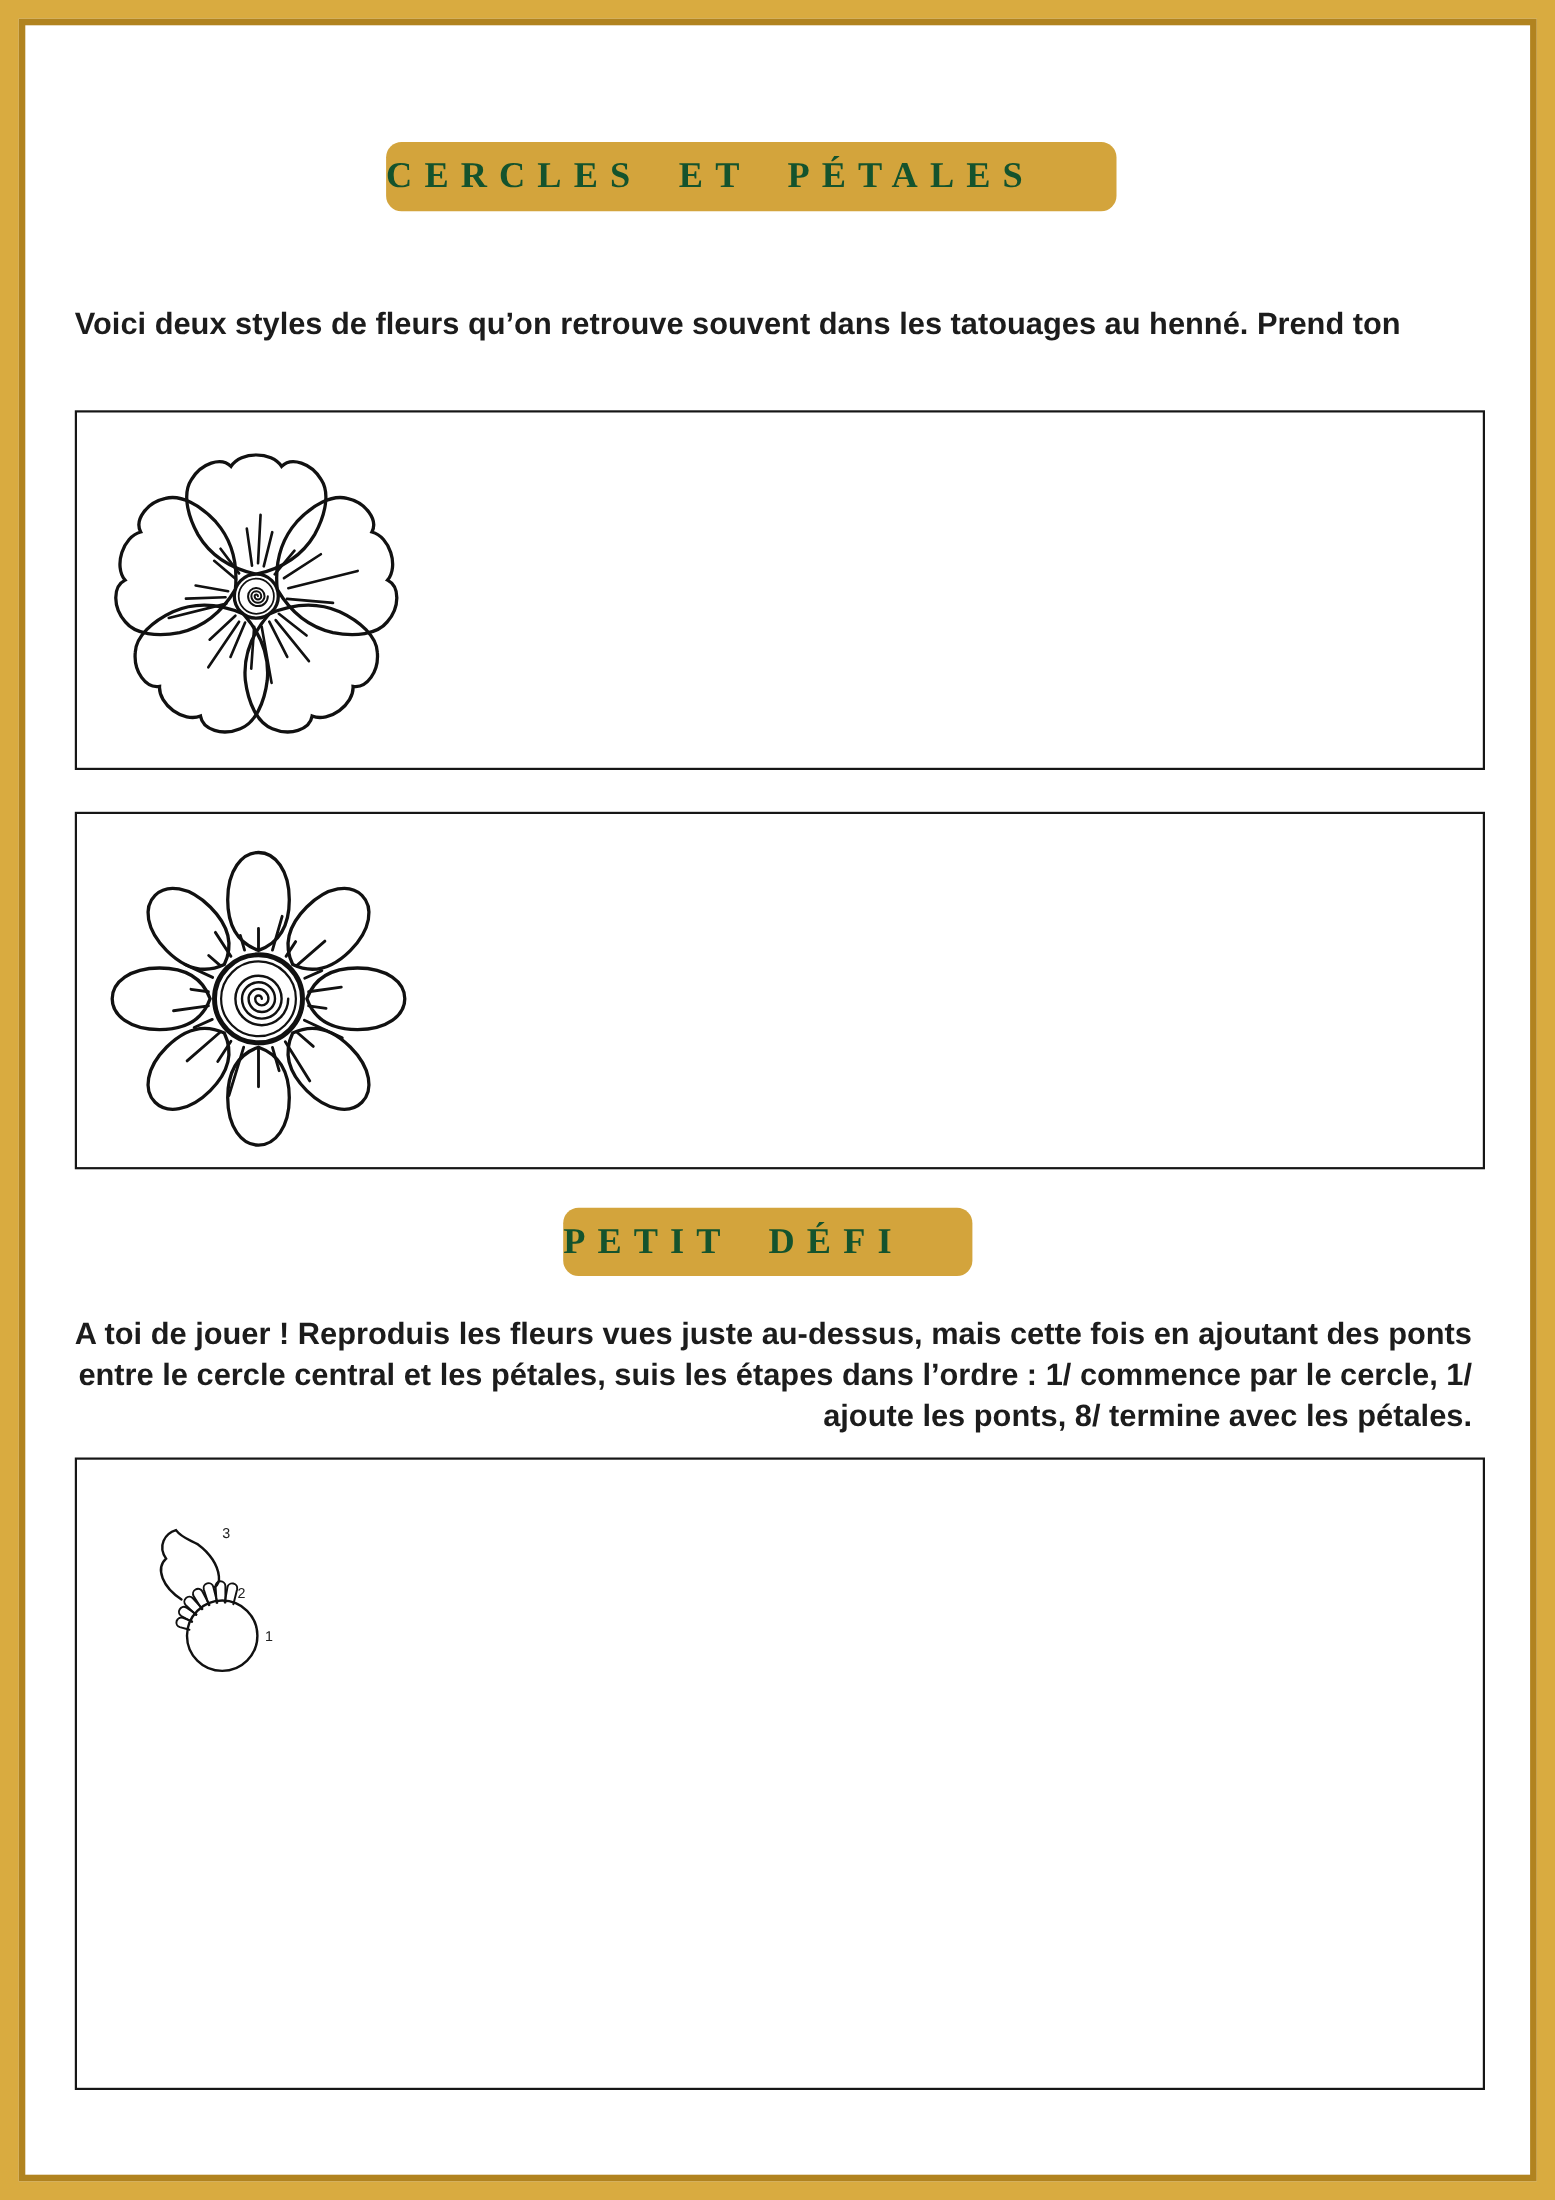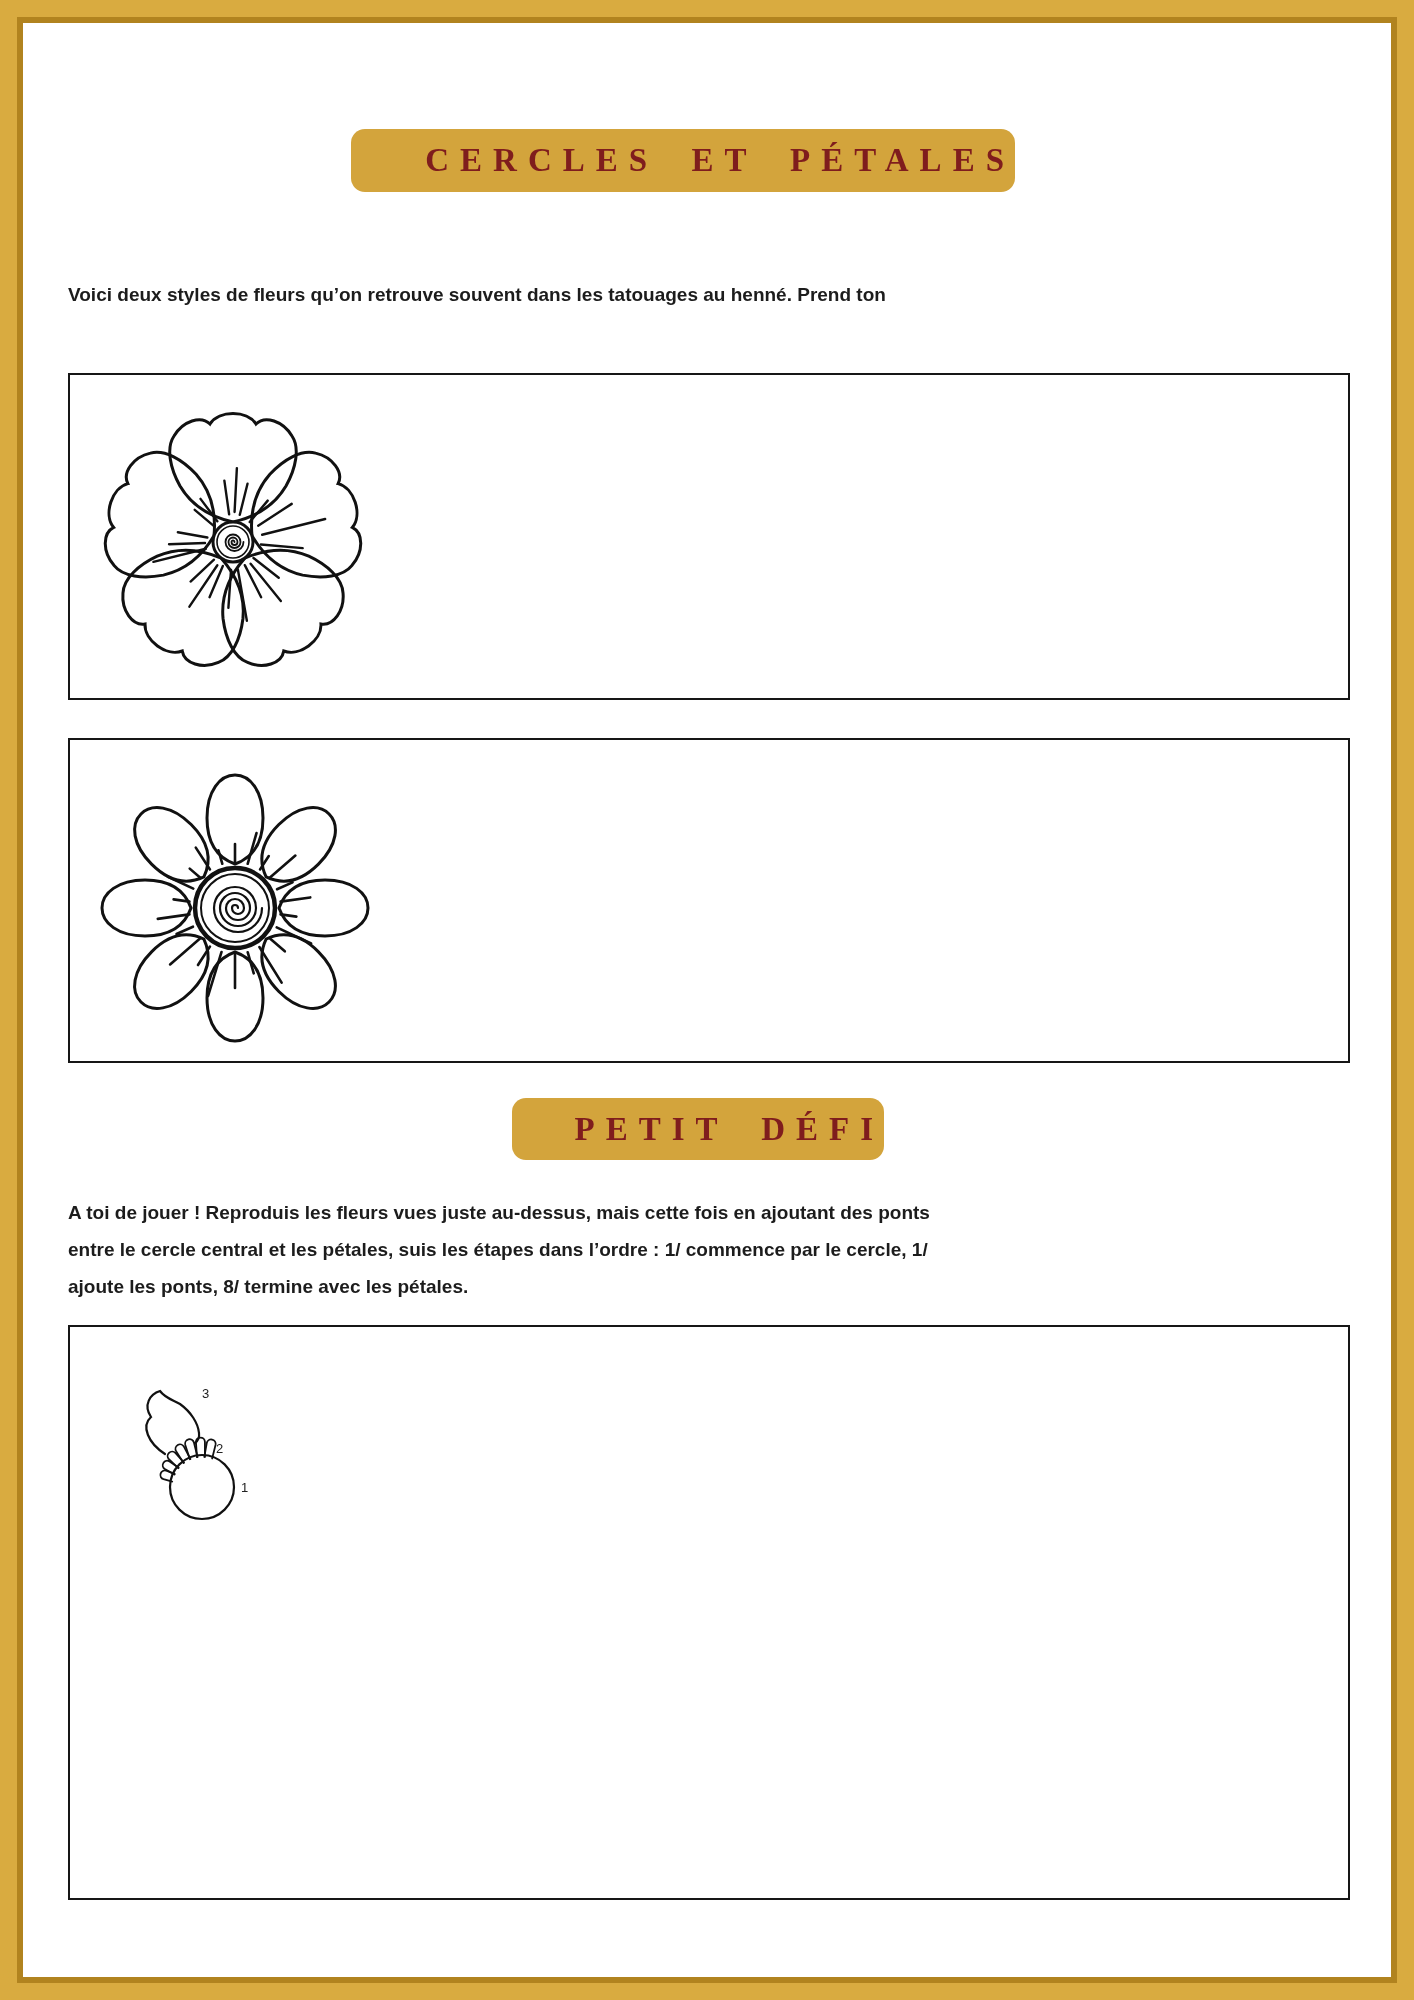--- a/index.html
+++ b/index.html
@@ -13,30 +13,30 @@
   .inner-sheet{
     position:absolute;
     left:17px;top:17px;right:17px;bottom:17px;
     border:6px solid #b1831f;
     background:#ffffff;
   }
   .banner{
     position:absolute;
     background:#d3a43c;
     border-radius:14px;
-    display:flex;align-items:center;justify-content:flex-end;
+    display:flex;align-items:center;justify-content:flex-start;
     font-family:"Liberation Serif","DejaVu Serif",serif;
     font-weight:700;
-    color:#7f1d1d;
+    color:#14532d;
   }
   .banner-main{left:351px;top:129px;width:664px;height:63px;font-size:33px;letter-spacing:11px;word-spacing:14px;}
   .banner-challenge{left:512px;top:1098px;width:372px;height:62px;font-size:33px;letter-spacing:11px;word-spacing:14px;}
   .bodytext{
     position:absolute;left:68px;
-    color:#1c1c1c;font-weight:700;font-size:19px;line-height:37px;
+    color:#1c1c1c;font-weight:700;font-size:28px;line-height:37px;text-align:right;
   }
   .bodytext div{white-space:nowrap;}
   .intro{top:276px;}
   .challenge-text{top:1194px;}
   .practice-box{
     position:absolute;left:68px;width:1282px;
     border:2px solid #161616;background:#ffffff;box-sizing:border-box;
   }
   .box-1{top:373px;height:327px;}
   .box-2{top:738px;height:325px;}

